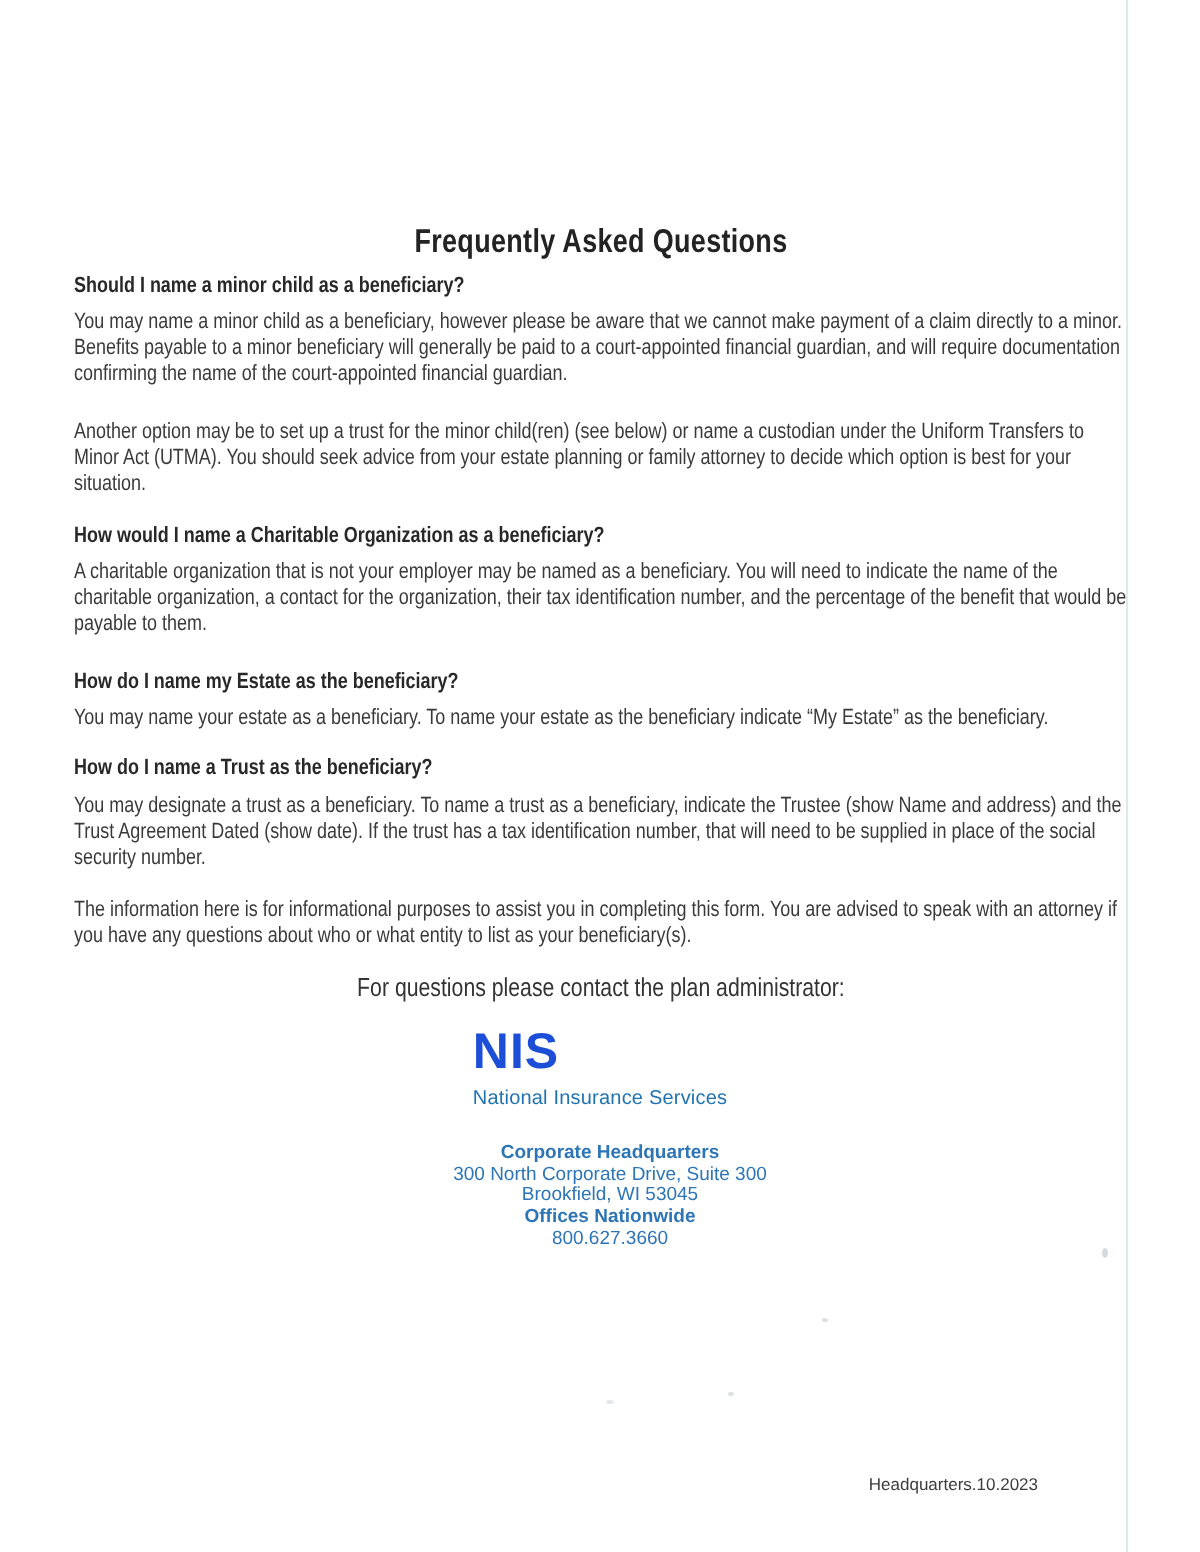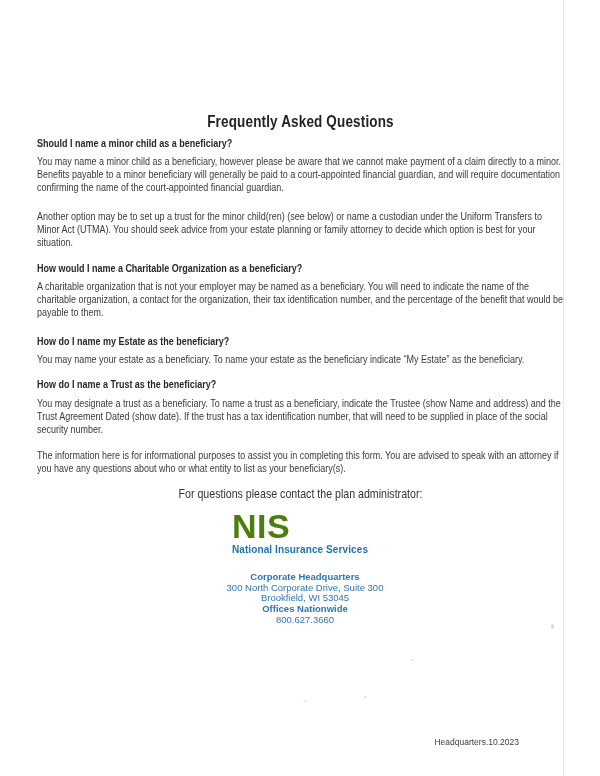--- a/index.html
+++ b/index.html
@@ -67,31 +67,31 @@
   .logo-block {
     position: absolute;
     top: 511px;
     left: 0;
     width: 600px;
     display: flex;
     justify-content: center;
   }
   .logo-inner { width: max-content; text-align: left; }
   .logo-acronym {
-    font-size: 34px;
+    font-size: 25px;
     line-height: 31px;
     font-weight: bold;
     letter-spacing: 0.5px;
-    color: #4d7c0f;
+    color: #1d4ed8;
   }
   .logo-tagline {
     margin-top: 3px;
     font-size: 10px;
     line-height: 10px;
-    font-weight: bold;
+    font-weight: normal;
     color: #2173b0;
     letter-spacing: 0.1px;
   }
 
   .address-block {
     position: absolute;
     top: 572px;
     left: 5px;
     width: 600px;
     text-align: center;

